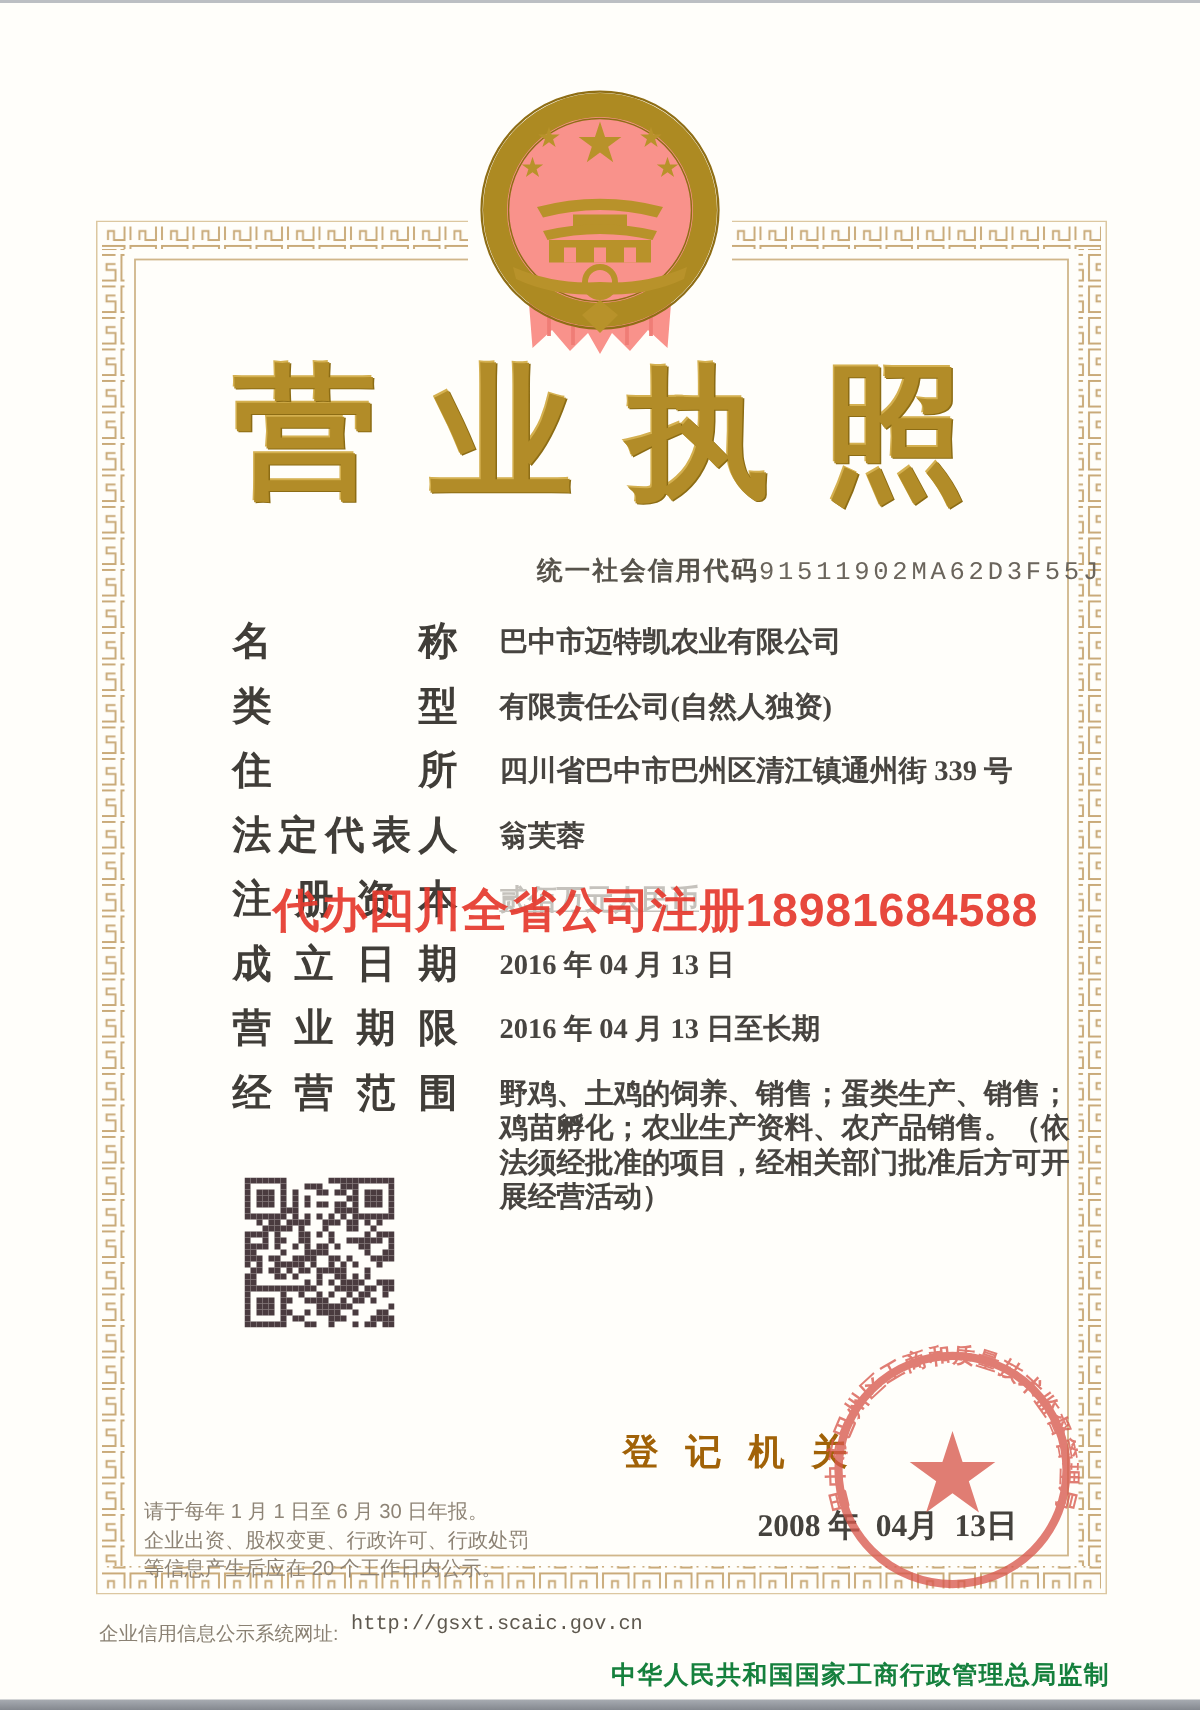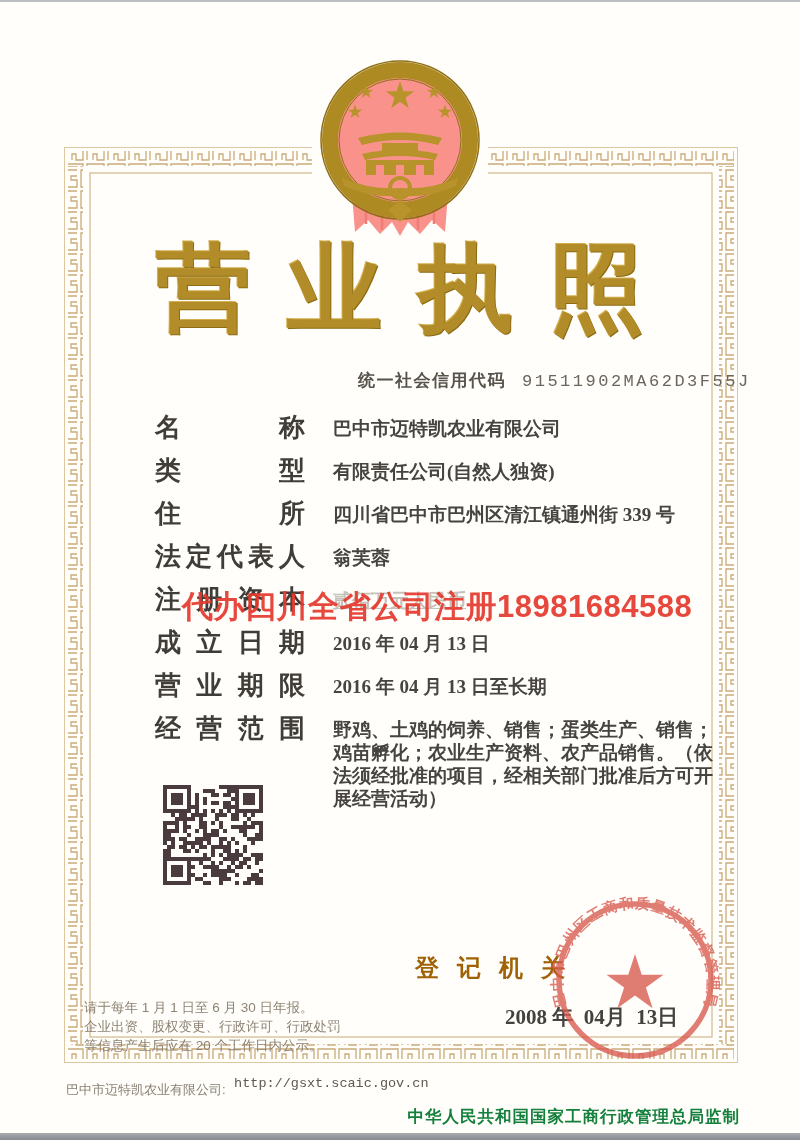--- a/index.html
+++ b/index.html
@@ -10,41 +10,41 @@
     background:linear-gradient(#a8acb2,#84888f);}
   .frame-svg{position:absolute;left:64px;top:147px;}
   .emblem-svg{position:absolute;left:300px;top:52px;}
   .doc-title{position:absolute;left:0;top:226px;width:800px;text-align:center;
     font-size:95px;font-weight:800;color:#b28c28;letter-spacing:36px;text-indent:36px;
     font-family:"Liberation Sans",sans-serif;
     text-shadow:1px 1px 0 #8c6c14,-1px -1px 0 #d4b050;}
   .credit-row{position:absolute;left:358px;top:369px;white-space:nowrap;}
   .credit-label{font-size:17px;color:#57534b;letter-spacing:1.5px;font-weight:600;
     font-family:"Liberation Serif","DejaVu Serif",serif;}
-  .credit-value{font-size:17px;color:#6b655c;letter-spacing:2.5px;margin-left:16px;
+  .credit-value{font-size:17px;color:#6b655c;letter-spacing:2.5px;
     font-family:"Liberation Mono","DejaVu Sans Mono",monospace;}
   .fields{position:absolute;left:143px;top:413px;width:580px;}
   .frow{display:flex;align-items:flex-start;margin-bottom:13px;margin-left:12px;}
   .flabel{flex:none;width:150px;font-size:26px;line-height:30px;color:#403d38;font-weight:600;
     font-family:"Liberation Serif","DejaVu Serif",serif;
     text-align:justify;text-align-last:justify;}
   .fvalue{margin-left:28px;width:396px;font-size:19px;line-height:23px;color:#474440;
     font-weight:600;padding-top:4px;
     font-family:"Liberation Serif","DejaVu Serif",serif;}
   .fvalue.faint{opacity:.5;color:#8d8880;text-decoration:underline;}
   .watermark{position:absolute;left:182px;top:586px;white-space:nowrap;z-index:6;
     font-size:31px;font-weight:600;color:#e6392d;opacity:.92;letter-spacing:.5px;}
   .qr-svg{position:absolute;left:163px;top:785px;}
   .reg-label{position:absolute;left:415px;top:952px;width:150px;font-size:24px;color:#a16207;
     font-weight:600;font-family:"Liberation Serif","DejaVu Serif",serif;
     text-align:justify;text-align-last:justify;}
   .reg-date{position:absolute;left:505px;top:1003px;font-size:21px;color:#45423d;
     font-weight:600;white-space:pre;font-family:"Liberation Serif","DejaVu Serif",serif;}
   .seal-svg{position:absolute;left:543px;top:888px;z-index:5;}
-  .notice{position:absolute;left:84px;top:998px;font-size:13.5px;line-height:19px;
+  .notice{position:absolute;left:96px;top:998px;font-size:13.5px;line-height:19px;
     color:#8d8375;font-weight:500;}
   .footer-left{position:absolute;left:66px;top:1080px;white-space:nowrap;}
   .footer-site-label{font-size:13px;color:#8a8173;vertical-align:baseline;}
   .footer-site-url{font-size:13.5px;color:#5e584e;margin-left:4px;position:relative;top:-7px;
     font-family:"Liberation Mono","DejaVu Sans Mono",monospace;}
   .footer-issuer{position:absolute;right:60px;top:1082px;font-size:16.5px;color:#15803d;
     font-weight:600;letter-spacing:1px;
     font-family:"Liberation Serif","DejaVu Serif",serif;margin-top:24px;}
 </style>
 </head>
@@ -498,19 +498,19 @@
     </g>
   </svg>
 
   <div class="notice">
     <div>请于每年 1 月 1 日至 6 月 30 日年报。</div>
     <div>企业出资、股权变更、行政许可、行政处罚</div>
     <div>等信息产生后应在 20 个工作日内公示。</div>
   </div>
 
   <div class="footer-left">
-    <span class="footer-site-label">巴中市迈特凯农业有限公司:</span>
+    <span class="footer-site-label">企业信用信息公示系统网址:</span>
     <span class="footer-site-url">http://gsxt.scaic.gov.cn</span>
   </div>
   <div class="footer-issuer">中华人民共和国国家工商行政管理总局监制</div>
 
   <div class="scan-edge-bottom"></div>
 </div>
 
 </body></html>

